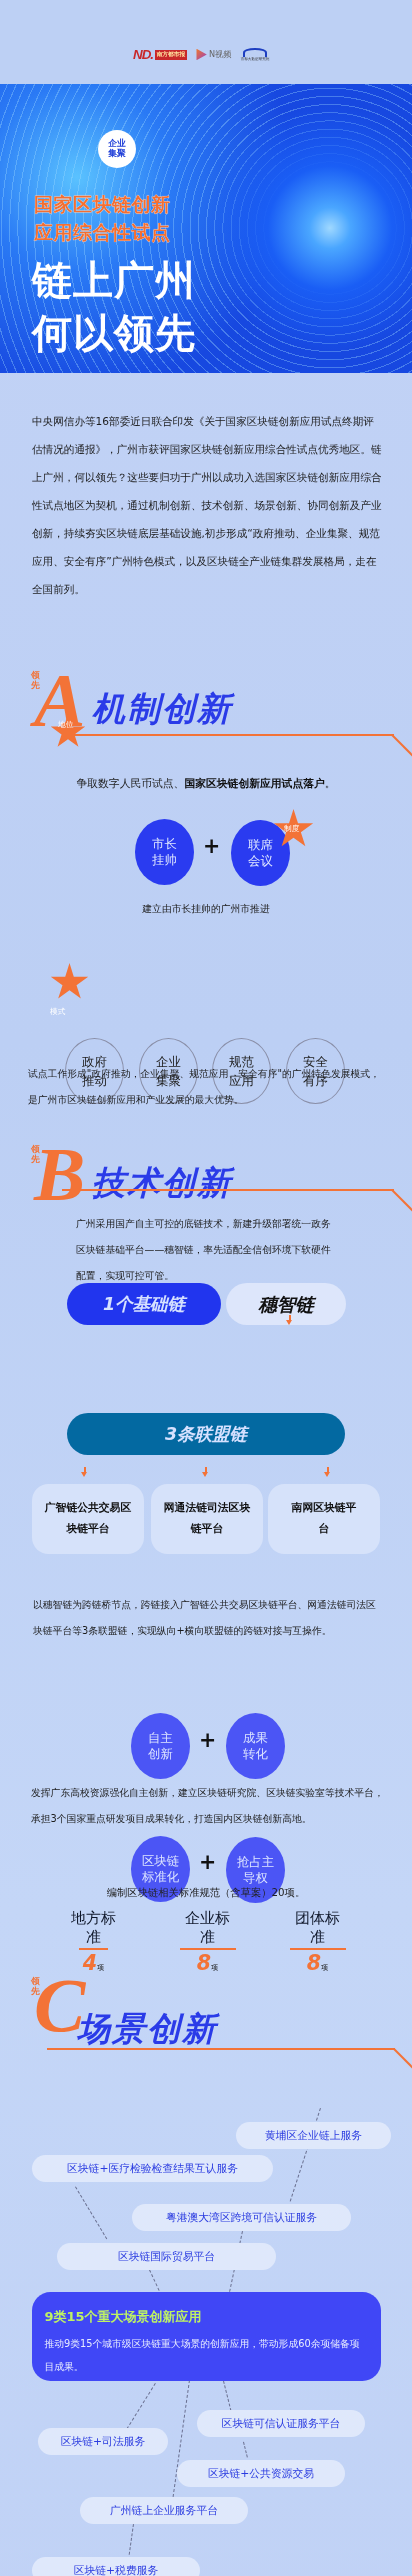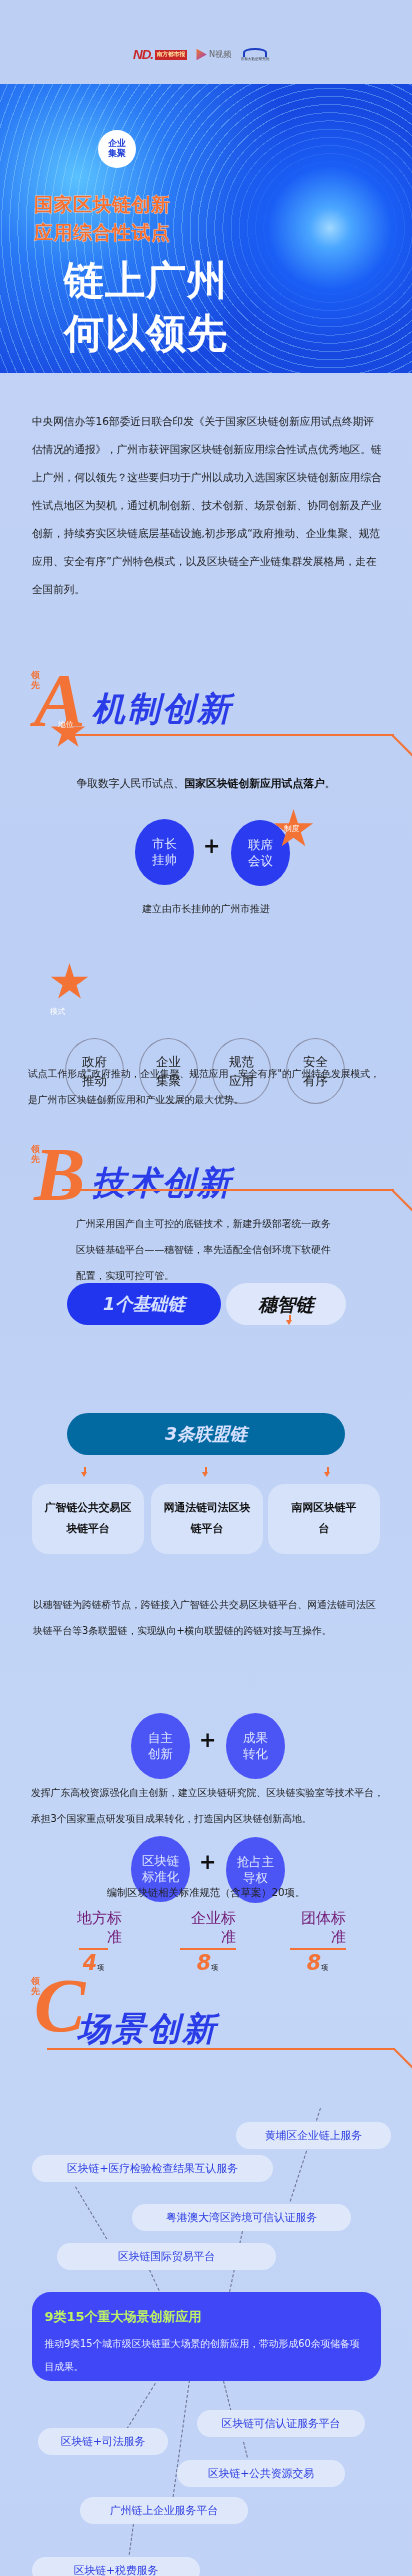--- a/index.html
+++ b/index.html
@@ -26,21 +26,21 @@
   
   .hero { position: absolute; top: 84px; left: 0; width: 412px; height: 289px;
     background:
       radial-gradient(circle at 330px 144px, #9fd8ff 0, #4aa6ff 20.6px, #1a5ef5 62px, transparent 124px),
       repeating-radial-gradient(circle at 330px 144px, rgba(160,220,255,0.35) 0 1px, transparent 1px 8.2px),
       radial-gradient(circle at 77px 93px, #5ac2ff 0, #2a7af5 93px, #1748e0 216px),
       #1848e0;
   }
   .hero-badge { position: absolute; top: 46px; left: 98px; width: 38px; height: 38px; border-radius: 50%; background: #fff; color: #1f3ed8; font-weight: bold; font-size: 8.8px; line-height: 9.8px; display: flex; align-items: center; justify-content: center; text-align: center; padding: 0 7.2px; }
   .hero-sub { position: absolute; top: 106px; left: 34px; color: #f36f32; font-weight: bold; font-size: 19px; line-height: 28px; letter-spacing: 0.5px; text-shadow: 0 0 1px #fff, 0 0 0.5px #fff; }
-  .hero-title { position: absolute; top: 170px; left: 32px; color: #fff; font-weight: bold; font-size: 40px; line-height: 53px; letter-spacing: 1px; margin-left: 32px; }
+  .hero-title { position: absolute; top: 170px; left: 32px; color: #fff; font-weight: bold; font-size: 40px; line-height: 53px; letter-spacing: 1px; }
 
   .intro { position: absolute; top: 407px; left: 32px; width: 350px; font-size: 10.6px; line-height: 28px; color: #1c1c1c; }
 
   
   .sec { position: absolute; left: 0; width: 412px; height: 88px; }
   .sec .lead { position: absolute; left: 31px; top: 8.2px; color: #f37337; font-weight: bold; font-size: 8.8px; width: 10.3px; line-height: 10.3px; }
   .sec .letter { position: absolute; left: 34px; top: 0px; color: #f37337; font-family: "Liberation Serif", serif; font-style: italic; font-weight: bold; font-size: 77px; line-height: 77px; }
   .sec .title { position: absolute; left: 92px; top: 25px; color: #2a3be8; font-weight: bold; font-style: italic; font-size: 33px; letter-spacing: 2.1px; }
   .sec .rule { position: absolute; left: 62px; top: 72px; width: 332px; height: 2.1px; background: #f37337; }
   .sec .rule-diag { position: absolute; left: 392px; top: 72px; width: 31px; height: 2.1px; background: #f37337; transform-origin: left center; transform: rotate(45deg); }
@@ -59,21 +59,21 @@
 
   .para { position: absolute; font-size: 9.8px; line-height: 26px; color: #1c1c1c; }
 
   .pill-light { position: absolute; background: #dde6fb; border-radius: 21.6px; color: #111; font-weight: bold; font-style: italic; display: flex; align-items: center; justify-content: center; }
   .arrow-down { position: absolute; width: 7.2px; height: 11.3px; }
   .arrow-down::before { content: ""; position: absolute; left: 2.6px; top: 0; width: 2.1px; height: 6.2px; background: #f37337; }
   .arrow-down::after { content: ""; position: absolute; left: 0; top: 5.2px; border-left: 3.6px solid transparent; border-right: 3.6px solid transparent; border-top: 5.2px solid #f37337; }
   .card { position: absolute; width: 112px; height: 70px; background: #d6e2fa; border-radius: 16.5px; display: flex; align-items: center; justify-content: center; text-align: center; font-weight: bold; font-size: 10.8px; line-height: 20.6px; color: #111; }
 
   .std { position: absolute; width: 57px; text-align: center; }
-  .std .name { color: #701a75; font-size: 15px; line-height: 18.5px; text-align: right; }
+  .std .name { color: #0f172a; font-size: 15px; line-height: 18.5px; }
   .std .line { height: 1.5px; background: #f37337; width: 29px; margin: 2.1px auto 1px; }
   .std .val { color: #f37337; font-weight: bold; font-style: italic; font-size: 20.6px; }
   .std .unit { color: #222; font-size: 7.2px; }
 
   .node { position: absolute; height: 27px; background: #dfe8fb; border-radius: 13.4px; color: #2a3be0; font-size: 10.8px; display: flex; align-items: center; justify-content: center; }
   .hub { position: absolute; background: #4047f6; border-radius: 18.5px; color: #e7ecff; padding: 15.5px 12.4px; }
   .hub .hub-title { color: #bef264; font-weight: bold; font-size: 13px; margin-bottom: 6.2px; }
   .hub .hub-body { font-size: 9.8px; line-height: 23px; }
   .mapline { position: absolute; border-left: 0.5px dashed #6a7090; transform-origin: top left; }
 </style>

